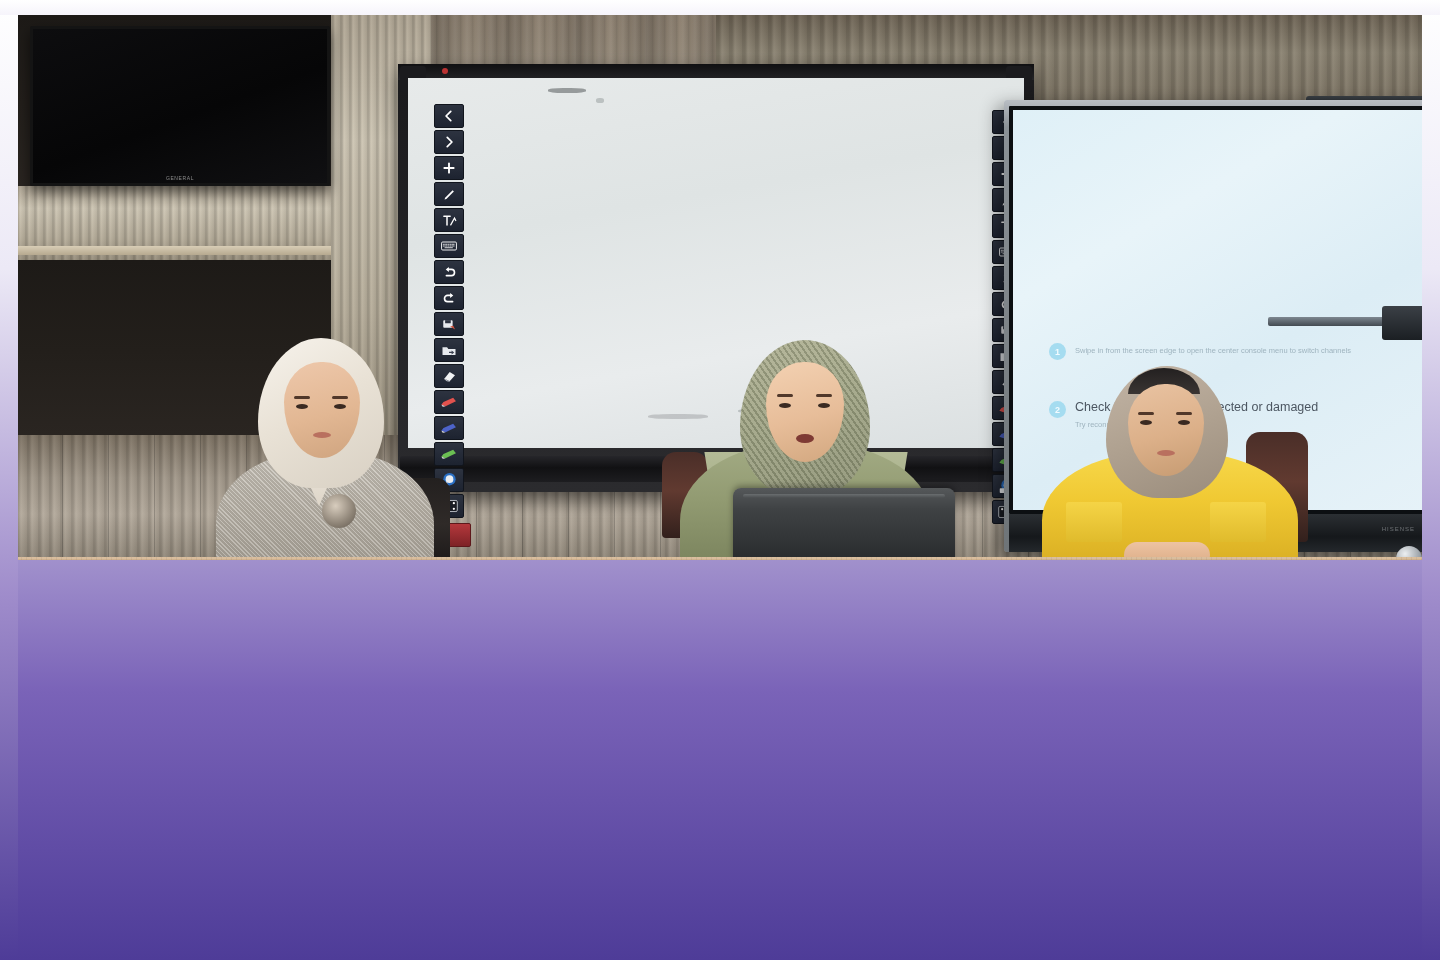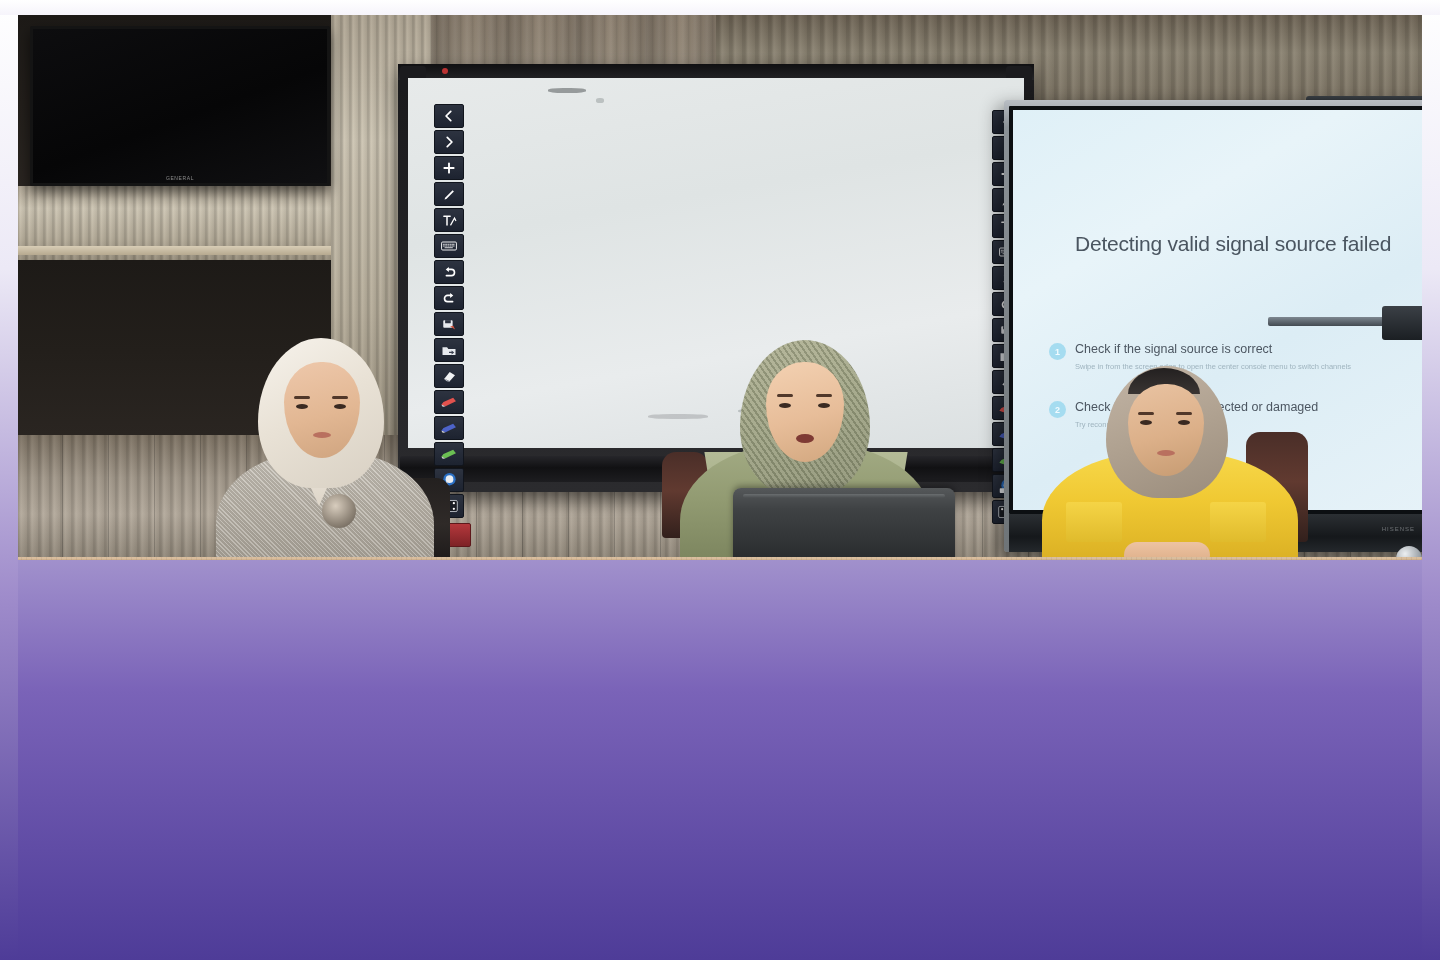--- a/index.html
+++ b/index.html
@@ -580,25 +580,23 @@
             <circle cx="6" cy="5" r="1.6" fill="#fff"></circle>
             <circle cx="20" cy="13" r="1.6" fill="#fff"></circle>
           </svg>
         </div>
     </div>
 
     <div class="tv-speaker-bar"></div>
     <div class="tv-right">
       <div class="tv-right-inner">
         <div class="slide">
-          <div class="slide-title">Detecting valid signal source failed</div>
 
           <div class="slide-item i1">
             <div class="slide-num">1</div>
-            <div class="slide-head">Check if the signal source is correct</div>
             <div class="slide-sub">Swipe in from the screen edge to open the center console menu to switch channels</div>
           </div>
 
           <div class="slide-item i2">
             <div class="slide-num">2</div>
             <div class="slide-head">Check if the cable is connected or damaged</div>
             <div class="slide-sub">Try reconnecting the cable to reconnect</div>
           </div>
         </div>
       </div>

